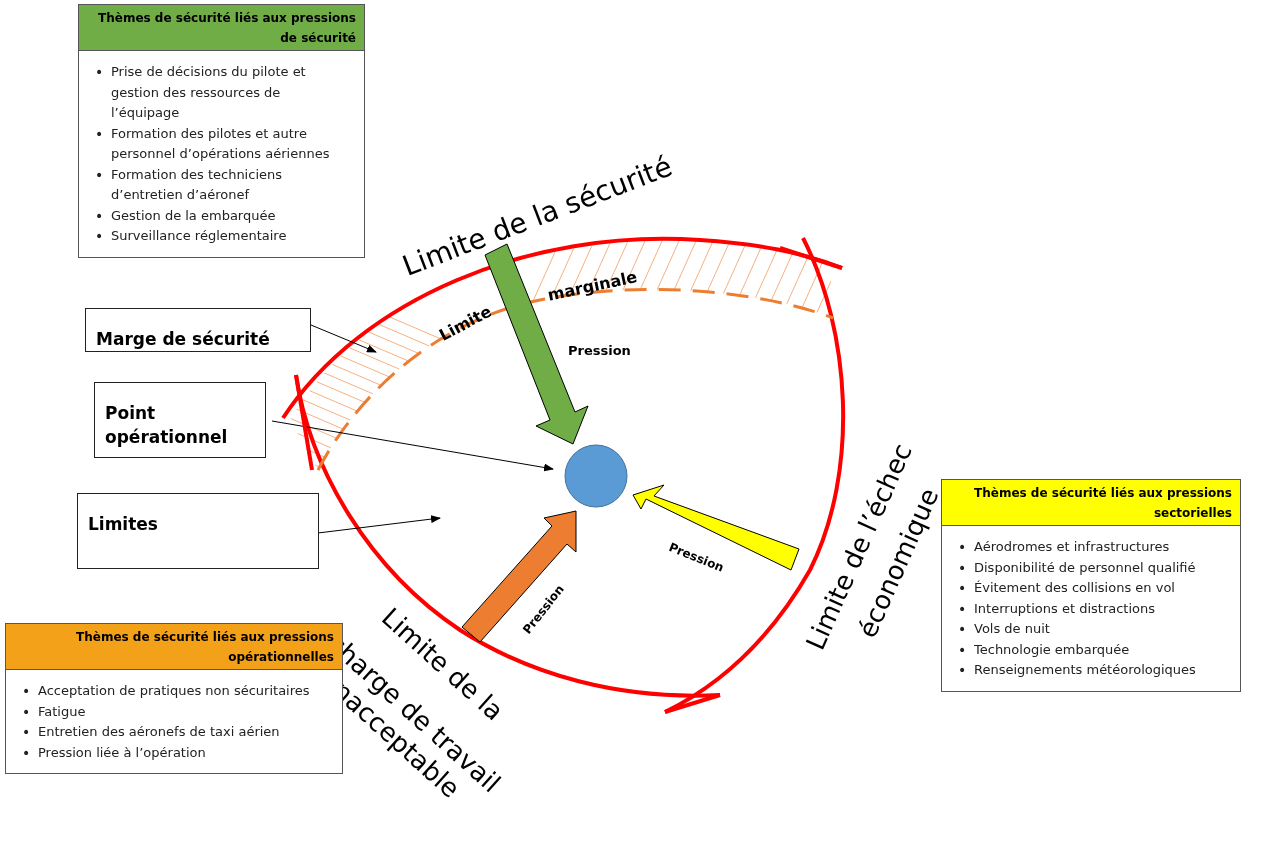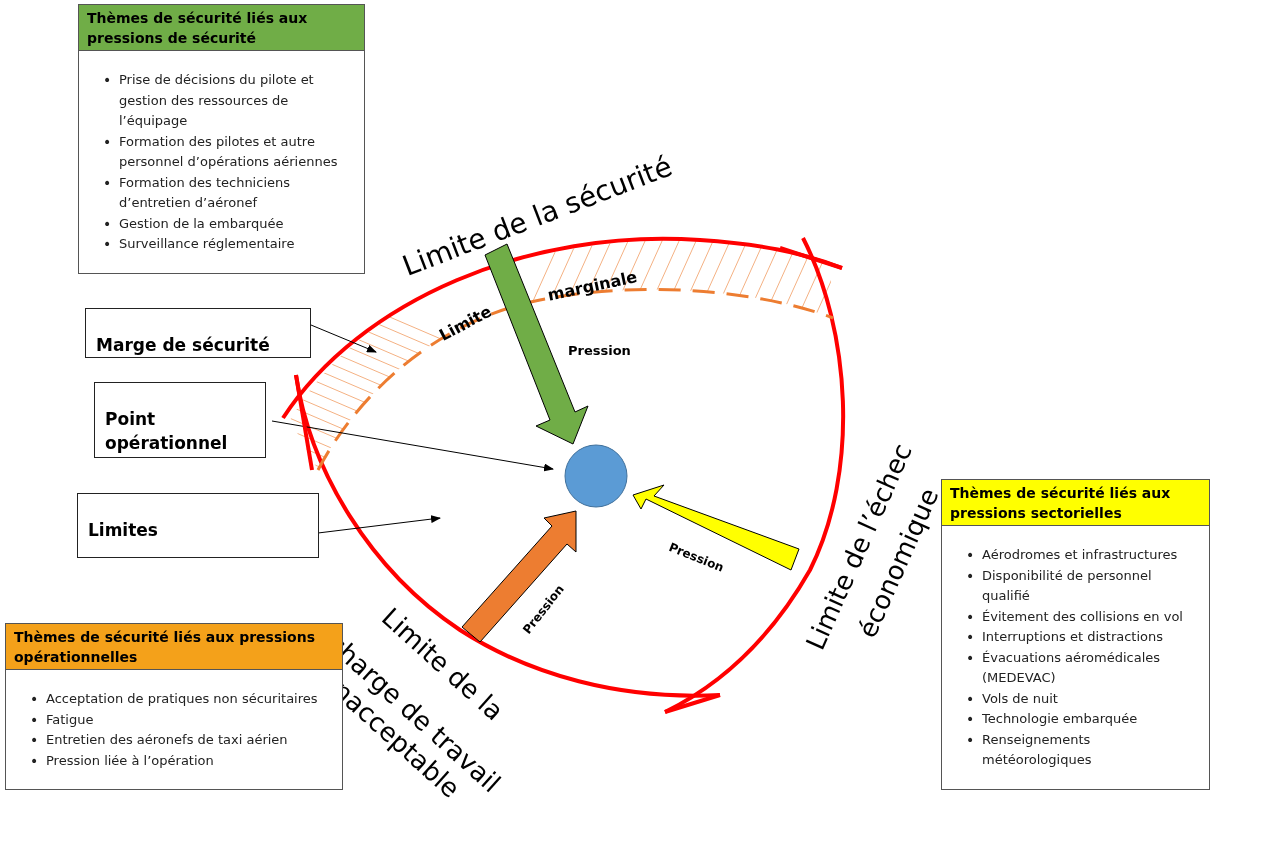--- a/index.html
+++ b/index.html
@@ -1,23 +1,23 @@
 <!DOCTYPE html>
 <html><head>
 <meta charset="utf-8">
 <style>
   html, body { margin:0; padding:0; background:#ffffff; }
   body { width:1270px; height:854px; position:relative; overflow:hidden; font-family:"DejaVu Sans", sans-serif; }
   #diagram { position:absolute; left:0; top:0; }
   .theme-box { position:absolute; border:1.5px solid #555; background:#fff; box-sizing:border-box; }
-  .theme-head { font-weight:bold; font-size:14px; line-height:20px; padding:3px 20px 2px 8px; color:#000; border-bottom:1px solid #555; }
-  .theme-box ul { margin:16px; padding:3px 6px 2px 24px; list-style:none; }
+  .theme-head { font-weight:bold; font-size:12px; line-height:20px; padding:3px 8px 2px 8px; color:#000; border-bottom:1px solid #555;text-align:right; }
+  .theme-box ul { margin:8px; padding:3px 6px 2px 24px; list-style:none; }
   .theme-box li { font-size:13px; line-height:20.5px; color:#222; position:relative; }
   .theme-box li::before { content:"•"; position:absolute; left:-16px; top:0; font-size:14px; }
-  .label-box { position:absolute; border:1.5px solid #222; background:#fff; box-sizing:border-box; font-weight:bold; font-size:17px; line-height:24px; padding:24px 10px; color:#000; }
+  .label-box { position:absolute; border:1.5px solid #222; background:#fff; box-sizing:border-box; font-weight:bold; font-size:17px; line-height:24px; padding:18px 10px; color:#000; }
   .free-text { position:absolute; font-family:"DejaVu Sans", sans-serif; color:#000; white-space:nowrap; transform-origin:0 0; }
 </style>
 </head>
 <body>
 
 <svg id="diagram" width="1270" height="854" viewBox="0 0 1270 854">
   <defs>
     <clipPath id="marginClip">
       <path d="M 290 420 C 360 300, 520 235, 700 240 C 760 242, 800 255, 830 262 L 833 318 C 760 290, 640 280, 540 300 C 440 320, 360 390, 318 470 Z"></path>
     </clipPath>
@@ -112,21 +112,21 @@
 <div class="free-text" style="left:342px;top:628px;font-size:26px;transform:rotate(42deg);">charge de travail</div>
 <div class="free-text" style="left:342px;top:670px;font-size:26px;transform:rotate(42deg);">inacceptable</div>
 
 <div class="label-box" style="left:85px;top:308px;width:226px;height:44px;">
   <span>Marge de sécurité</span>
 </div>
 <div class="label-box" style="left:94px;top:382px;width:172px;height:76px;">
   <div>Point</div>
   <div>opérationnel</div>
 </div>
-<div class="label-box" style="left:77px;top:493px;width:242px;height:65px;">
+<div class="label-box" style="left:77px;top:493px;width:242px;height:76px;">
   <div>Limites</div>
 </div>
 
 <div class="theme-box" style="left:78px;top:4px;width:287px;">
   <div class="theme-head" style="background:#70ad47;">Thèmes de sécurité liés aux pressions de sécurité</div>
   <ul>
     <li>Prise de décisions du pilote et gestion des ressources de l’équipage</li>
     <li>Formation des pilotes et autre personnel d’opérations aériennes</li>
     <li>Formation des techniciens d’entretien d’aéronef</li>
     <li>Gestion de la embarquée</li>
@@ -137,28 +137,27 @@
 <div class="theme-box" style="left:5px;top:623px;width:338px;">
   <div class="theme-head" style="background:#f4a11a;">Thèmes de sécurité liés aux pressions opérationnelles</div>
   <ul>
     <li>Acceptation de pratiques non sécuritaires</li>
     <li>Fatigue</li>
     <li>Entretien des aéronefs de taxi aérien</li>
     <li>Pression liée à l’opération</li>
   </ul>
 </div>
 
-<div class="theme-box" style="left:941px;top:479px;width:269px;">
+<div class="theme-box" style="left:941px;top:479px;width:300px;">
   <div class="theme-head" style="background:#ffff00;">Thèmes de sécurité liés aux pressions sectorielles</div>
   <ul>
     <li>Aérodromes et infrastructures</li>
     <li>Disponibilité de personnel qualifié</li>
     <li>Évitement des collisions en vol</li>
     <li>Interruptions et distractions</li>
-    <li>Évacuations aéromédicales (MEDEVAC)</li>
     <li>Vols de nuit</li>
     <li>Technologie embarquée</li>
     <li>Renseignements météorologiques</li>
   </ul>
 </div>
 
 <svg style="position:absolute;left:0;top:0;pointer-events:none;" width="1270" height="854">
   <line x1="296" y1="375" x2="312" y2="470" stroke="#ff0000" stroke-width="4"></line>
   <line x1="842" y1="268" x2="780" y2="248" stroke="#ff0000" stroke-width="4"></line>
   <line x1="665" y1="712" x2="720" y2="695" stroke="#ff0000" stroke-width="4"></line>

